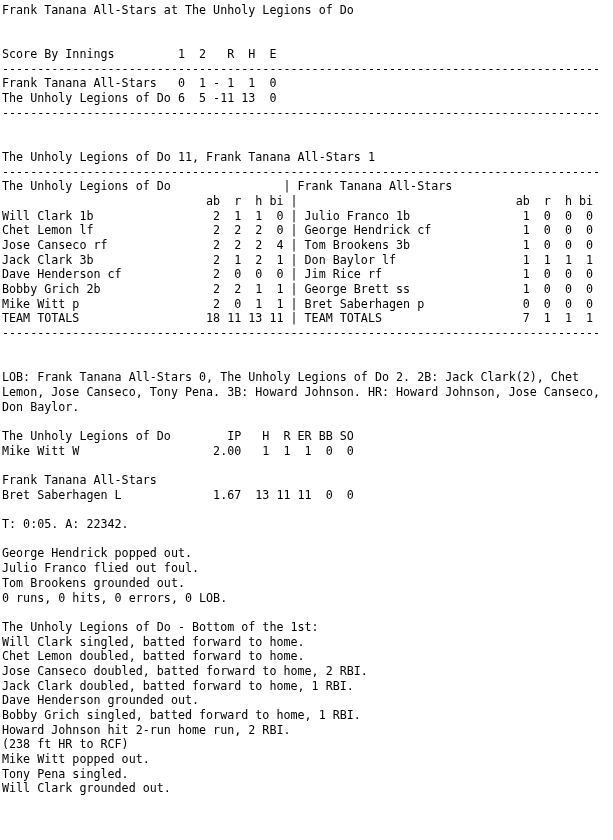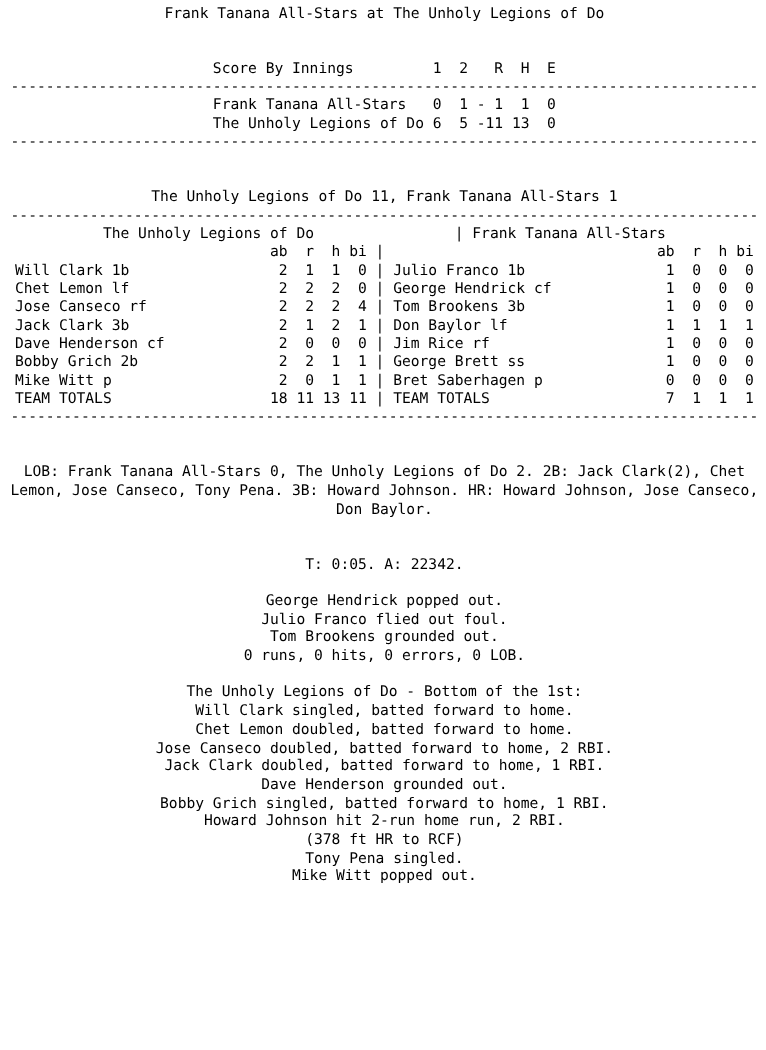--- a/index.html
+++ b/index.html
@@ -5,21 +5,21 @@
   html, body { margin: 0; padding: 0; }
   body {
     width: 613px;
     height: 840px;
     overflow: hidden;
     background: #ffffff;
     color: #000000;
     font-family: "DejaVu Sans Mono", "Liberation Mono", monospace;
     font-size: 11.7px;
   }
-  #doc { padding: 3px 0 0 2px; text-align: center; }
+  #doc { padding: 3px 0 0 2px; }
   .line {
     height: 14.7px;
     line-height: 14.7px;
     white-space: pre;
     letter-spacing: 0;
   }
 </style>
 </head>
 <body>
 
@@ -55,36 +55,44 @@
     </div>
   <div class="line sep">-------------------------------------------------------------------------------------</div>
   <div class="line"></div>
   <div class="line"></div>
 
   <div class="line">LOB: Frank Tanana All-Stars 0, The Unholy Legions of Do 2. 2B: Jack Clark(2), Chet</div>
   <div class="line">Lemon, Jose Canseco, Tony Pena. 3B: Howard Johnson. HR: Howard Johnson, Jose Canseco,</div>
   <div class="line">Don Baylor.</div>
   <div class="line"></div>
 
+  <div id="pitching-blocks">
+      <div class="line">The Unholy Legions of Do        IP   H  R ER BB SO</div>
+      <div class="line">Mike Witt W                   2.00   1  1  1  0  0</div>
+      <div class="line"></div>
+      <div class="line">Frank Tanana All-Stars</div>
+      <div class="line">Bret Saberhagen L             1.67  13 11 11  0  0</div>
+    </div>
   <div class="line"></div>
 
   <div class="line">T: 0:05. A: 22342.</div>
   <div class="line"></div>
 
   <div id="pbp">
       <div class="line">George Hendrick popped out.</div>
       <div class="line">Julio Franco flied out foul.</div>
       <div class="line">Tom Brookens grounded out.</div>
       <div class="line">0 runs, 0 hits, 0 errors, 0 LOB.</div>
       <div class="line"></div>
       <div class="line">The Unholy Legions of Do - Bottom of the 1st:</div>
       <div class="line">Will Clark singled, batted forward to home.</div>
       <div class="line">Chet Lemon doubled, batted forward to home.</div>
       <div class="line">Jose Canseco doubled, batted forward to home, 2 RBI.</div>
       <div class="line">Jack Clark doubled, batted forward to home, 1 RBI.</div>
       <div class="line">Dave Henderson grounded out.</div>
       <div class="line">Bobby Grich singled, batted forward to home, 1 RBI.</div>
       <div class="line">Howard Johnson hit 2-run home run, 2 RBI.</div>
-      <div class="line">(378 ft HR to RCF)</div>
+      <div class="line">(238 ft HR to RCF)</div>
+      <div class="line">Mike Witt popped out.</div>
       <div class="line">Tony Pena singled.</div>
-      <div class="line">Mike Witt popped out.</div>
+      <div class="line">Will Clark grounded out.</div>
     </div>
 </div>
 
 </body></html>

